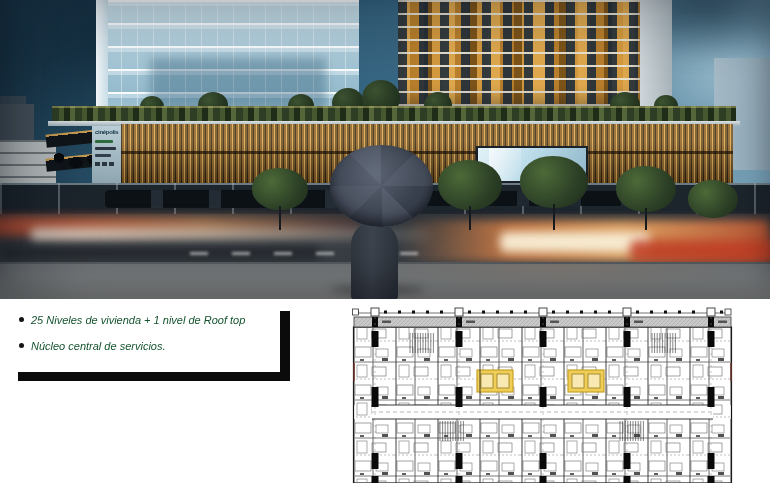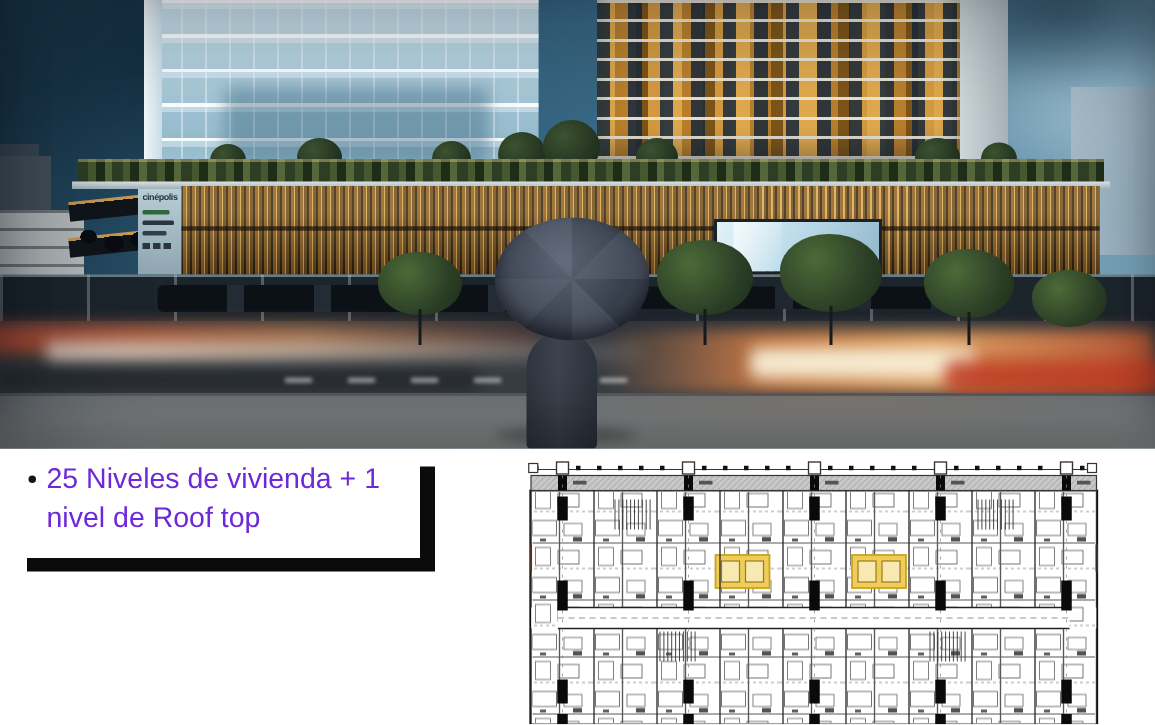--- a/index.html
+++ b/index.html
@@ -110,21 +110,21 @@
     box-shadow:inset 0 -6px 10px rgba(10,12,16,.6);}
 
   .vignette{left:0;top:0;width:770px;height:299px;pointer-events:none;
     box-shadow:inset 0 -18px 30px rgba(8,10,14,.35),inset 40px 20px 60px rgba(8,16,24,.25);}
 
   
   .card{left:8px;top:302px;width:272px;background:#fff;box-shadow:10px 9px 0 #0b0b0b;
         padding:5px 10px 13px 8px;box-sizing:border-box;}
   .card-title{font-size:21px;font-weight:800;color:#0d0d0d;text-align:center;letter-spacing:.2px;margin:2px 0 6px 0;}
   .card-list{list-style:none;margin:0;padding:0;}
-  .card-list li{position:relative;padding-left:15px;font-size:19px;line-height:26px;color:#6d28d9;}
+  .card-list li{position:relative;padding-left:15px;font-size:11px;line-height:26px;color:#14532d;font-style:italic;}
   .card-list li:before{content:"";position:absolute;left:3px;top:10px;width:5px;height:5px;border-radius:50%;background:#141414;}
 
   
   .plan{left:352px;top:305px;width:381px;height:178px;overflow:hidden;background:#fff;}
 </style>
 </head>
 <body>
 
 <div class="slide">
 
@@ -205,20 +205,21 @@
     <div class="abs p-shadow"></div>
     <div class="abs p-body"></div>
     <div class="abs umbrella"></div>
 
     <div class="abs vignette"></div>
   </div>
 
   <div class="abs card">
     <ul class="card-list">
       <li>25 Niveles de vivienda + 1 nivel de Roof top</li>
+      <li>Núcleo central de servicios.</li>
     </ul>
   </div>
 
   <div class="abs plan" title="Planta arquitectónica tipo con dos núcleos de elevadores resaltados en amarillo">
     <svg width="381" height="178" viewBox="0 0 381 178" xmlns="http://www.w3.org/2000/svg">
       <defs>
         <pattern id="ph" width="4" height="4" patternUnits="userSpaceOnUse">
           <path d="M0 4 L4 0" stroke="#8a8a8a" stroke-width="0.7"></path>
         </pattern>
         <pattern id="rooms" width="42" height="38" patternUnits="userSpaceOnUse">

